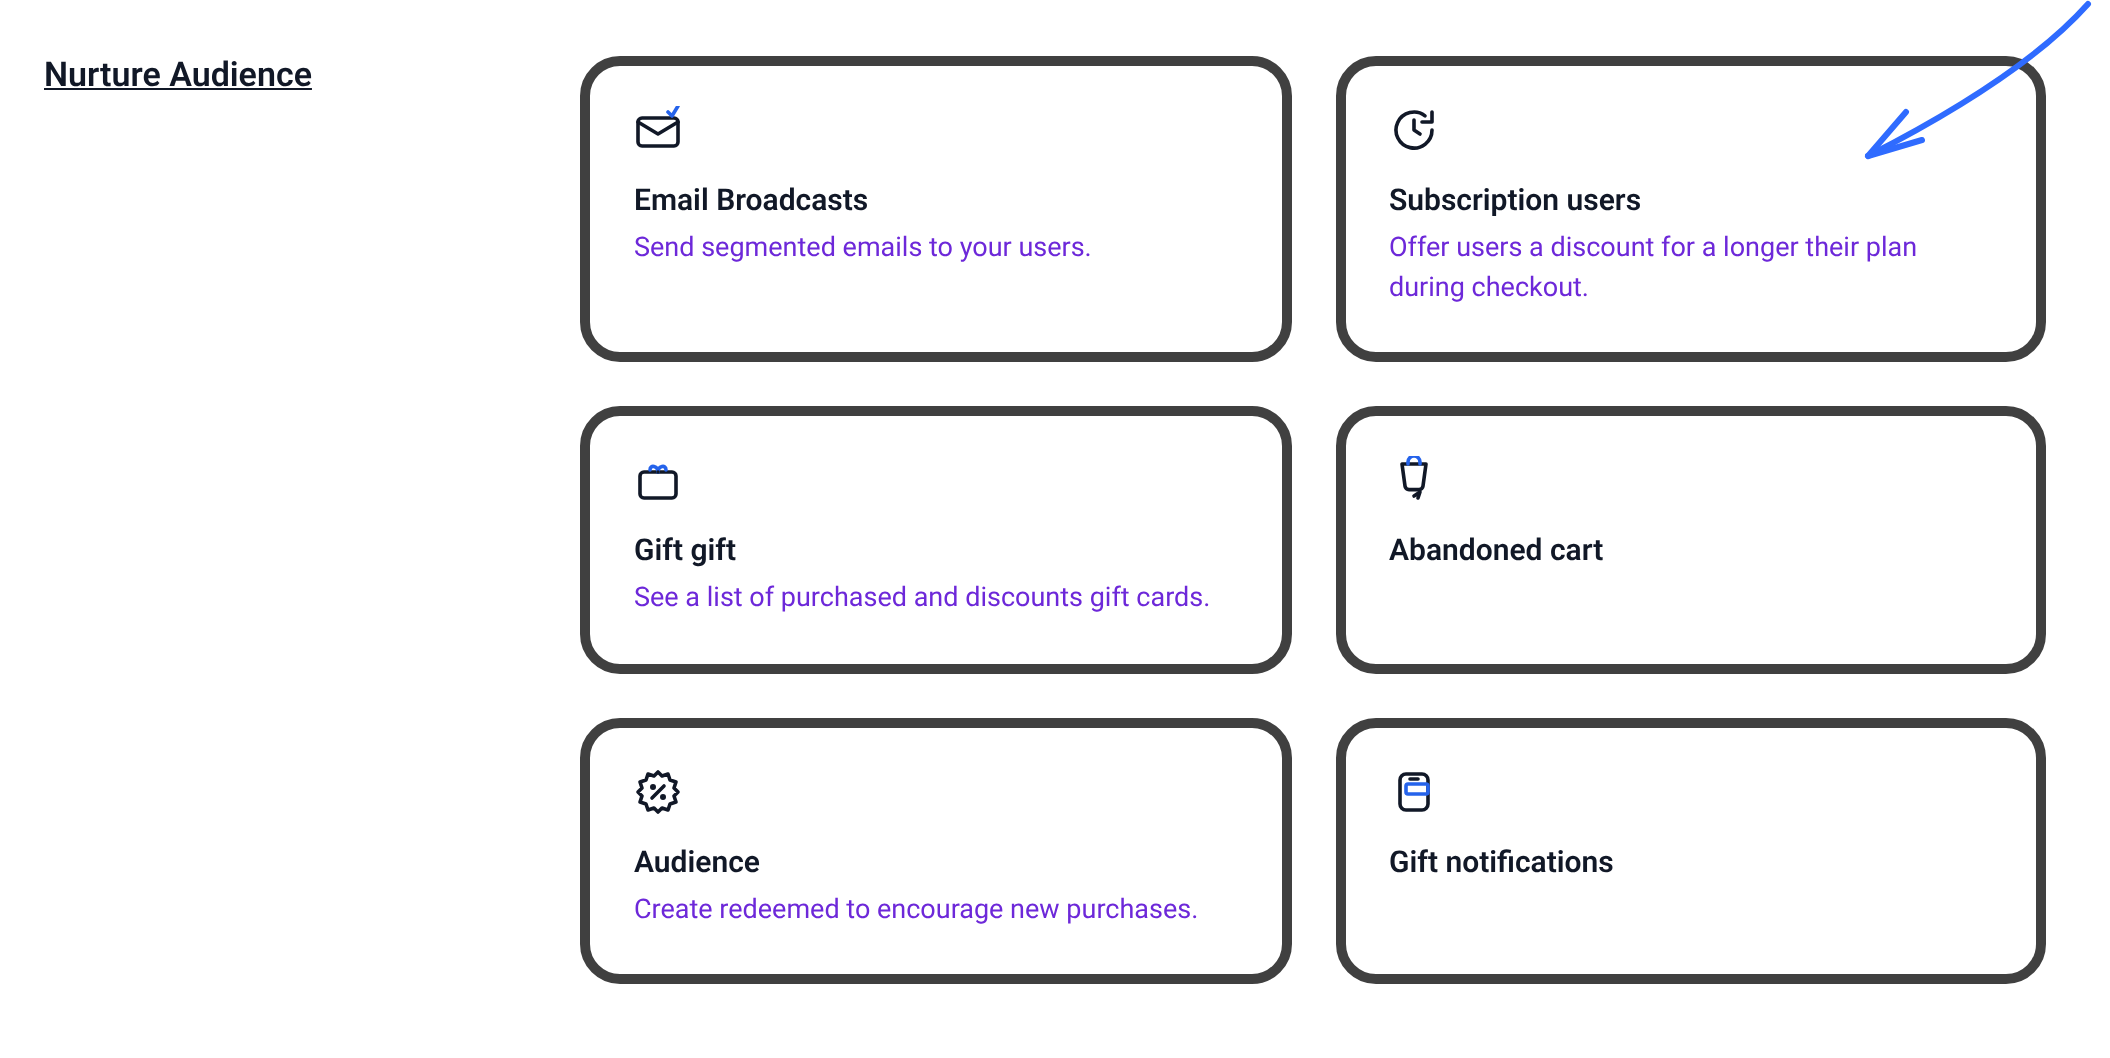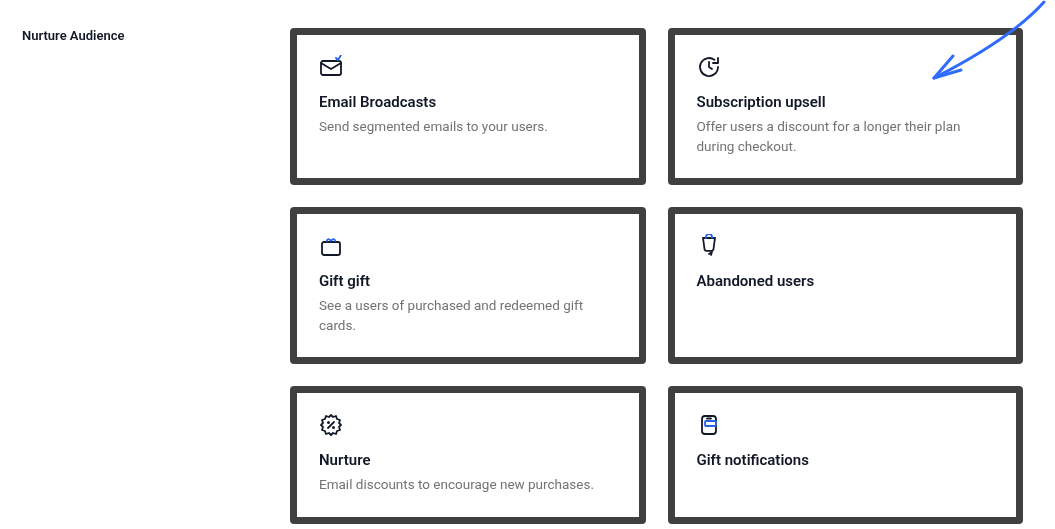--- a/index.html
+++ b/index.html
@@ -10,35 +10,36 @@
       height: 529px;
       position: relative;
       overflow: hidden;
     }
     .page {
       display: flex;
       padding: 28px 32px 28px 22px;
       gap: 28px;
     }
     .section-title {
-      font-size: 13px;
+      font-size: 17px;
       font-weight: 600;
       color: #111827;
       white-space: nowrap;
       min-width: 240px;
+      text-decoration: underline;
     }
     .grid {
       display: grid;
       grid-template-columns: 1fr 1fr;
       gap: 22px;
       flex: 1;
     }
     .card {
-      border: 7px solid #404040;
-      border-radius: 4px;
+      border: 5px solid #404040;
+      border-radius: 20px;
       padding: 20px 22px 22px 22px;
       cursor: pointer;
       background: #fff;
       transition: box-shadow .12s;
     }
     .card-icon {
       height: 24px;
       width: 24px;
       margin-bottom: 14px;
       display: flex;
@@ -47,21 +48,21 @@
     }
     .card-icon svg { width: 24px; height: 24px; }
     .card-title {
       font-size: 15px;
       font-weight: 600;
       color: #111827;
       margin-bottom: 6px;
     }
     .card-desc {
       font-size: 13.5px;
-      color: #737373;
+      color: #6d28d9;
       line-height: 1.45;
     }
     .arrow-annotation {
       position: absolute;
       top: 0px;
       right: 6px;
       pointer-events: none;
     }
   </style>
 </head>
@@ -86,59 +87,59 @@
     </div>
 
     <div class="card">
       <div class="card-icon">
         <svg viewBox="0 0 24 24" fill="none" stroke="#111827" stroke-width="1.8" stroke-linecap="round" stroke-linejoin="round">
           <path d="M21 12a9 9 0 1 1-3.5-7.1"></path>
           <polyline points="21 3 21 8 16 8"></polyline>
           <polyline points="12 7 12 12 15 14"></polyline>
         </svg>
       </div>
-      <div class="card-title">Subscription upsell</div>
+      <div class="card-title">Subscription users</div>
       <div class="card-desc">Offer users a discount for a longer their plan during checkout.</div>
     </div>
 
     <div class="card">
       <div class="card-icon">
         <svg viewBox="0 0 24 24" fill="none" stroke="#111827" stroke-width="1.8" stroke-linecap="round" stroke-linejoin="round">
           <rect x="3" y="8" width="18" height="13" rx="2"></rect>
           <path d="M12 8c0-3-4-4-4-1" stroke="#2563eb"></path>
           <path d="M12 8c0-3 4-4 4-1" stroke="#2563eb"></path>
           <line x1="12" y1="8" x2="12" y2="8"></line>
         </svg>
       </div>
       <div class="card-title">Gift gift</div>
-      <div class="card-desc">See a users of purchased and redeemed gift cards.</div>
+      <div class="card-desc">See a list of purchased and discounts gift cards.</div>
     </div>
 
     <div class="card">
       <div class="card-icon">
         <svg viewBox="0 0 24 24" fill="none" stroke="#111827" stroke-width="1.8" stroke-linecap="round" stroke-linejoin="round">
           <path d="M6 4h12l-1.5 11a2 2 0 0 1-2 1.8H9.5a2 2 0 0 1-2-1.8L6 4z"></path>
           <path d="M9 4V3a3 3 0 0 1 6 0v1" stroke="#2563eb"></path>
           <path d="M12 20l3-2-1 3"></path>
         </svg>
       </div>
-      <div class="card-title">Abandoned users</div>
+      <div class="card-title">Abandoned cart</div>
     </div>
 
     <div class="card">
       <div class="card-icon">
         <svg viewBox="0 0 24 24" fill="none" stroke="#111827" stroke-width="1.8" stroke-linecap="round" stroke-linejoin="round">
           <path d="M12 2l2 2 3-1 1 3 3 1-1 3 2 2-2 2 1 3-3 1-1 3-3-1-2 2-2-2-3 1-1-3-3-1 1-3-2-2 2-2-1-3 3-1 1-3 3 1z"></path>
           <line x1="9" y1="15" x2="15" y2="9"></line>
           <circle cx="9.5" cy="9.5" r="0.6" fill="#111827"></circle>
           <circle cx="14.5" cy="14.5" r="0.6" fill="#111827"></circle>
         </svg>
       </div>
-      <div class="card-title">Nurture</div>
-      <div class="card-desc">Email discounts to encourage new purchases.</div>
+      <div class="card-title">Audience</div>
+      <div class="card-desc">Create redeemed to encourage new purchases.</div>
     </div>
 
     <div class="card">
       <div class="card-icon">
         <svg viewBox="0 0 24 24" fill="none" stroke="#111827" stroke-width="1.8" stroke-linecap="round" stroke-linejoin="round">
           <rect x="5" y="3" width="14" height="18" rx="3"></rect>
           <rect x="8" y="8" width="11" height="5" rx="1" stroke="#2563eb"></rect>
           <line x1="10" y1="5.5" x2="14" y2="5.5"></line>
         </svg>
       </div>

